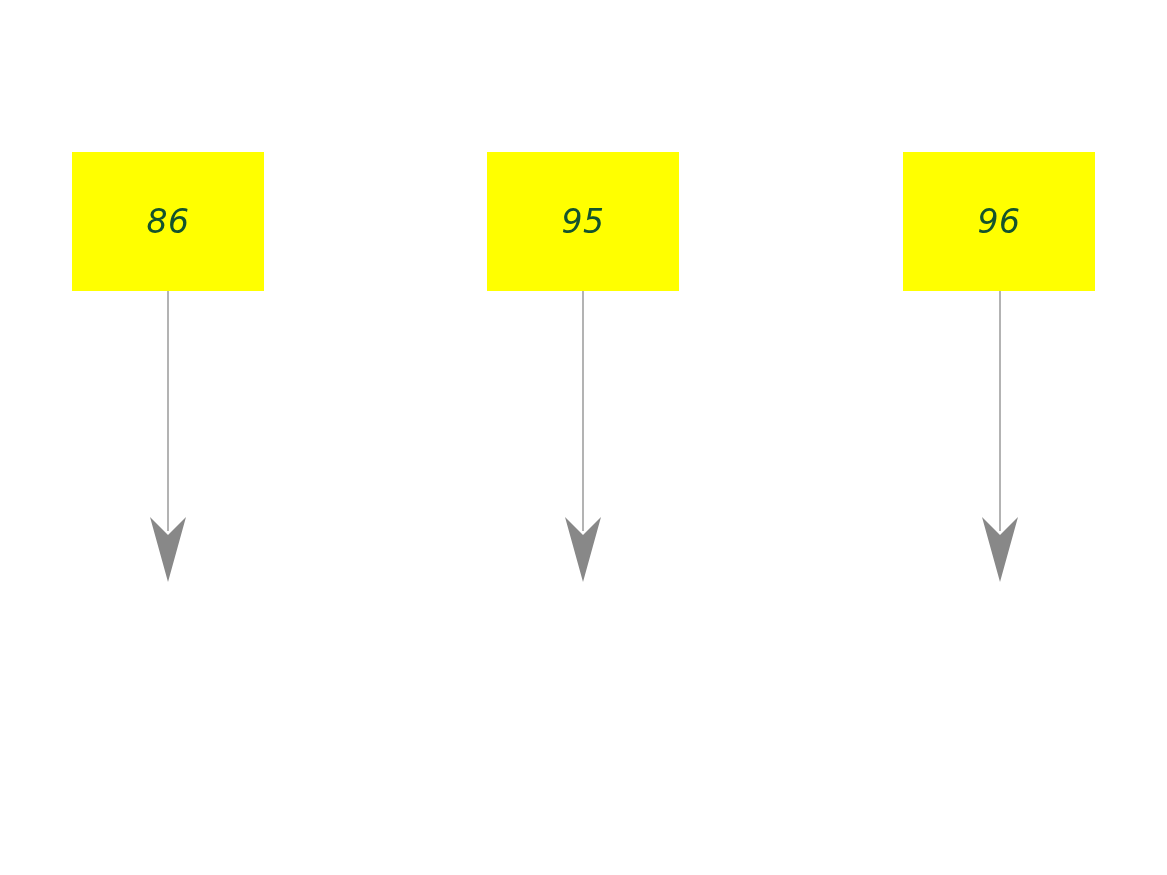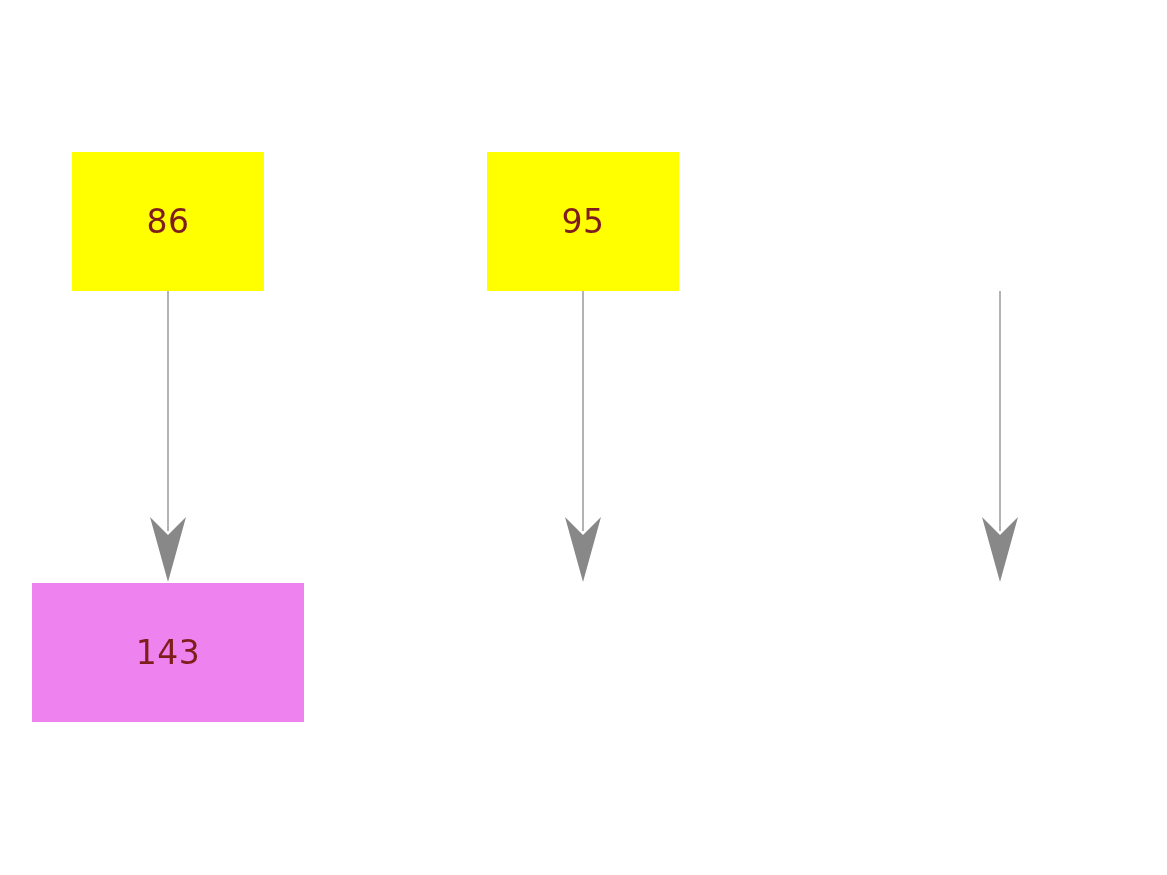--- a/index.html
+++ b/index.html
@@ -43,39 +43,39 @@
     width: 40px;
     height: 292px;
   }
   .arrow1 { left: 148px; }
   .arrow2 { left: 563px; }
   .arrow3 { left: 980px; }
 </style>
 </head>
 <body>
 
-<div class="canvas" style="color: #7f1d1d;">
+<div class="canvas" style="color: #14532d; font-style: italic;">
 
   <div class="node src col1-src" style="background-color: rgb(255, 255, 0);">
     <span class="label">86</span>
   </div>
   <svg class="arrow arrow1" viewBox="0 0 40 292">
     <line x1="20" y1="0" x2="20" y2="240" stroke-width="2" stroke="#b3b3b3"></line>
     <polygon points="2,226 20,244 38,226 20,291" fill="#888888"></polygon>
   </svg>
-  <div class="node tgt col1-tgt" style="background-color: rgb(238, 130, 238);">
-    <span class="label">143</span>
-  </div>
 
   <div class="node src col2-src" style="background-color: rgb(255, 255, 0);">
     <span class="label">95</span>
   </div>
   <svg class="arrow arrow2" viewBox="0 0 40 292">
     <line x1="20" y1="0" x2="20" y2="240" stroke-width="2" stroke="#b3b3b3"></line>
     <polygon points="2,226 20,244 38,226 20,291" fill="#888888"></polygon>
   </svg>
 
+  <div class="node src col3-src" style="background-color: rgb(255, 255, 0);">
+    <span class="label">96</span>
+  </div>
   <svg class="arrow arrow3" viewBox="0 0 40 292">
     <line x1="20" y1="0" x2="20" y2="240" stroke-width="2" stroke="#b3b3b3"></line>
     <polygon points="2,226 20,244 38,226 20,291" fill="#888888"></polygon>
   </svg>
 
 </div>
 
 </body></html>

